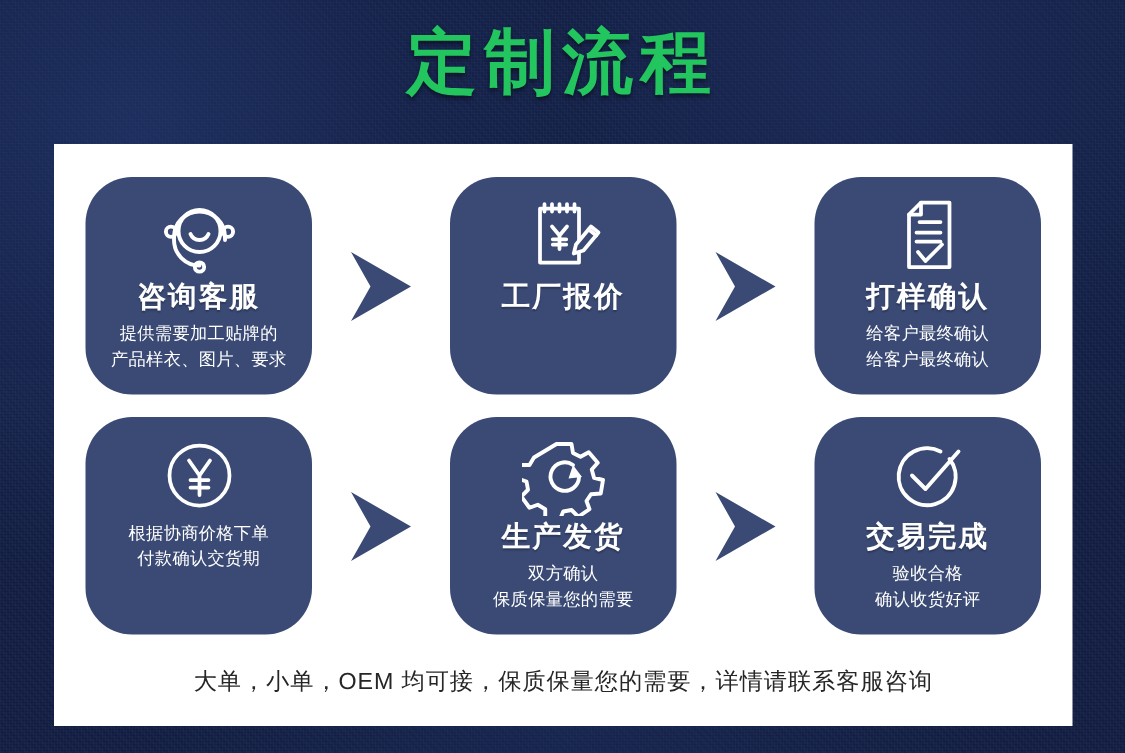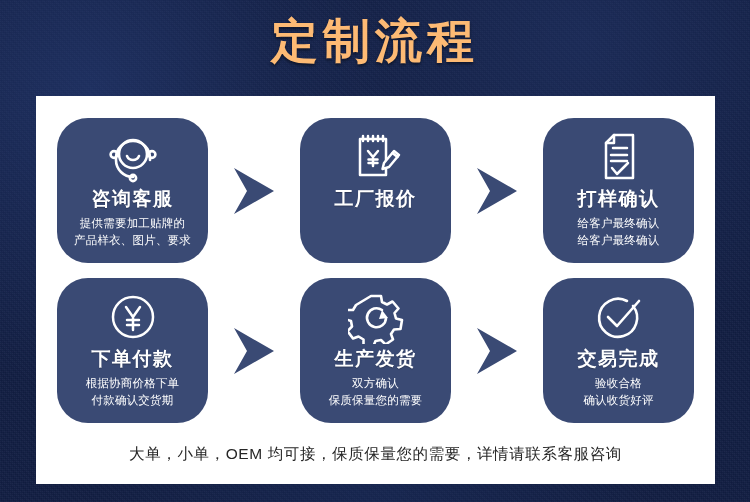--- a/index.html
+++ b/index.html
@@ -24,21 +24,21 @@
   }
 
   #title-bar {
     position:absolute; left:0; top:16px; width:750px;
     text-align:center; z-index:3;
   }
   #title-bar .title {
     display:inline-block;
     font-size:47px;
     font-weight:bold;
-    color:#fdba74;
+    color:#22c55e;
     letter-spacing:5px;
     line-height:1.05;
     text-shadow: 0 2px 3px rgba(0,0,0,.45);
   }
 
   #panel {
     position:absolute;
     left:36px; top:96px;
     width:679px; height:388px;
     background:#ffffff;
@@ -199,21 +199,20 @@
 
       <div class="card">
         <div class="icon">
           <svg width="54" height="54" viewBox="0 0 54 54">
             <g fill="none" stroke="#ffffff" stroke-width="2.5" stroke-linecap="round" stroke-linejoin="round">
               <circle cx="27" cy="27" r="20"></circle>
               <path d="M20 17 l7 10 M34 17 l-7 10 M27 27 v13 M21 30 h12 M21 35 h12"></path>
             </g>
           </svg>
         </div>
-        <div class="c-title">下单付款</div>
         <div class="c-sub">
           <div>根据协商价格下单</div>
           <div>付款确认交货期</div>
         </div>
       </div>
 
       <div class="arrow">
         <svg width="48" height="50" viewBox="0 0 48 50">
           <path d="M4 2 L44 25 L4 48 L17 25 Z" fill="#3a4a74"></path>
         </svg>

